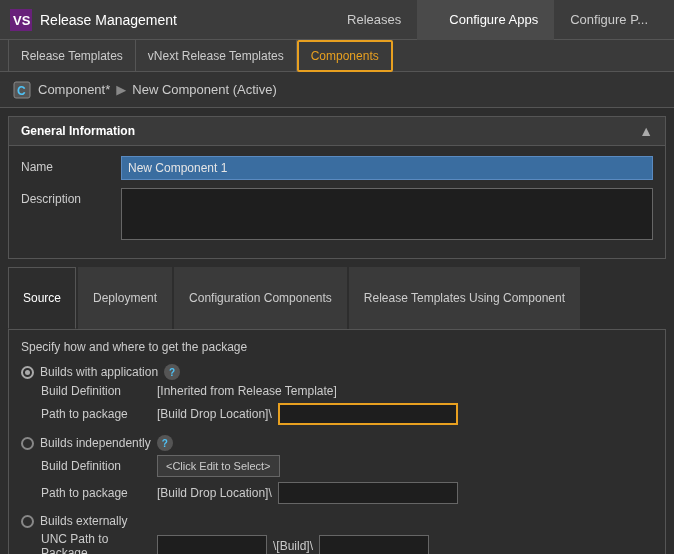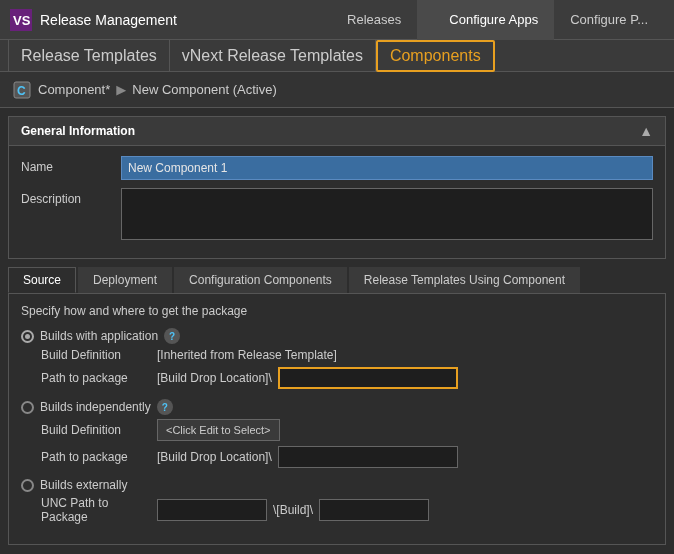--- a/index.html
+++ b/index.html
@@ -60,21 +60,21 @@
       align-items: center;
       background: #3a3a3a;
       height: 32px;
       padding: 0 8px;
       border-bottom: 1px solid #555;
       gap: 0;
     }
     .sub-nav-item {
       padding: 4px 12px;
       color: #ccc;
-      font-size: 16px;
+      font-size: 12px;
       cursor: pointer;
       height: 32px;
       display: flex;
       align-items: center;
       border-right: 1px solid #555;
     }
     .sub-nav-item:first-child {
       border-left: 1px solid #555;
     }
     .sub-nav-item.active {
@@ -175,21 +175,21 @@
       outline: none;
     }
 
     
     .tabs-bar {
       display: flex;
       margin: 8px 8px 0 8px;
       border-bottom: 1px solid #555;
     }
     .tab-item {
-      padding: 5px 14px;
+      padding: 23px 14px;
       font-size: 12px;
       color: #ccc;
       cursor: pointer;
       border: 1px solid transparent;
       background: #3a3a3a;
       border-bottom: none;
       margin-right: 2px;
     }
     .tab-item.active {
       background: #2d2d2d;

